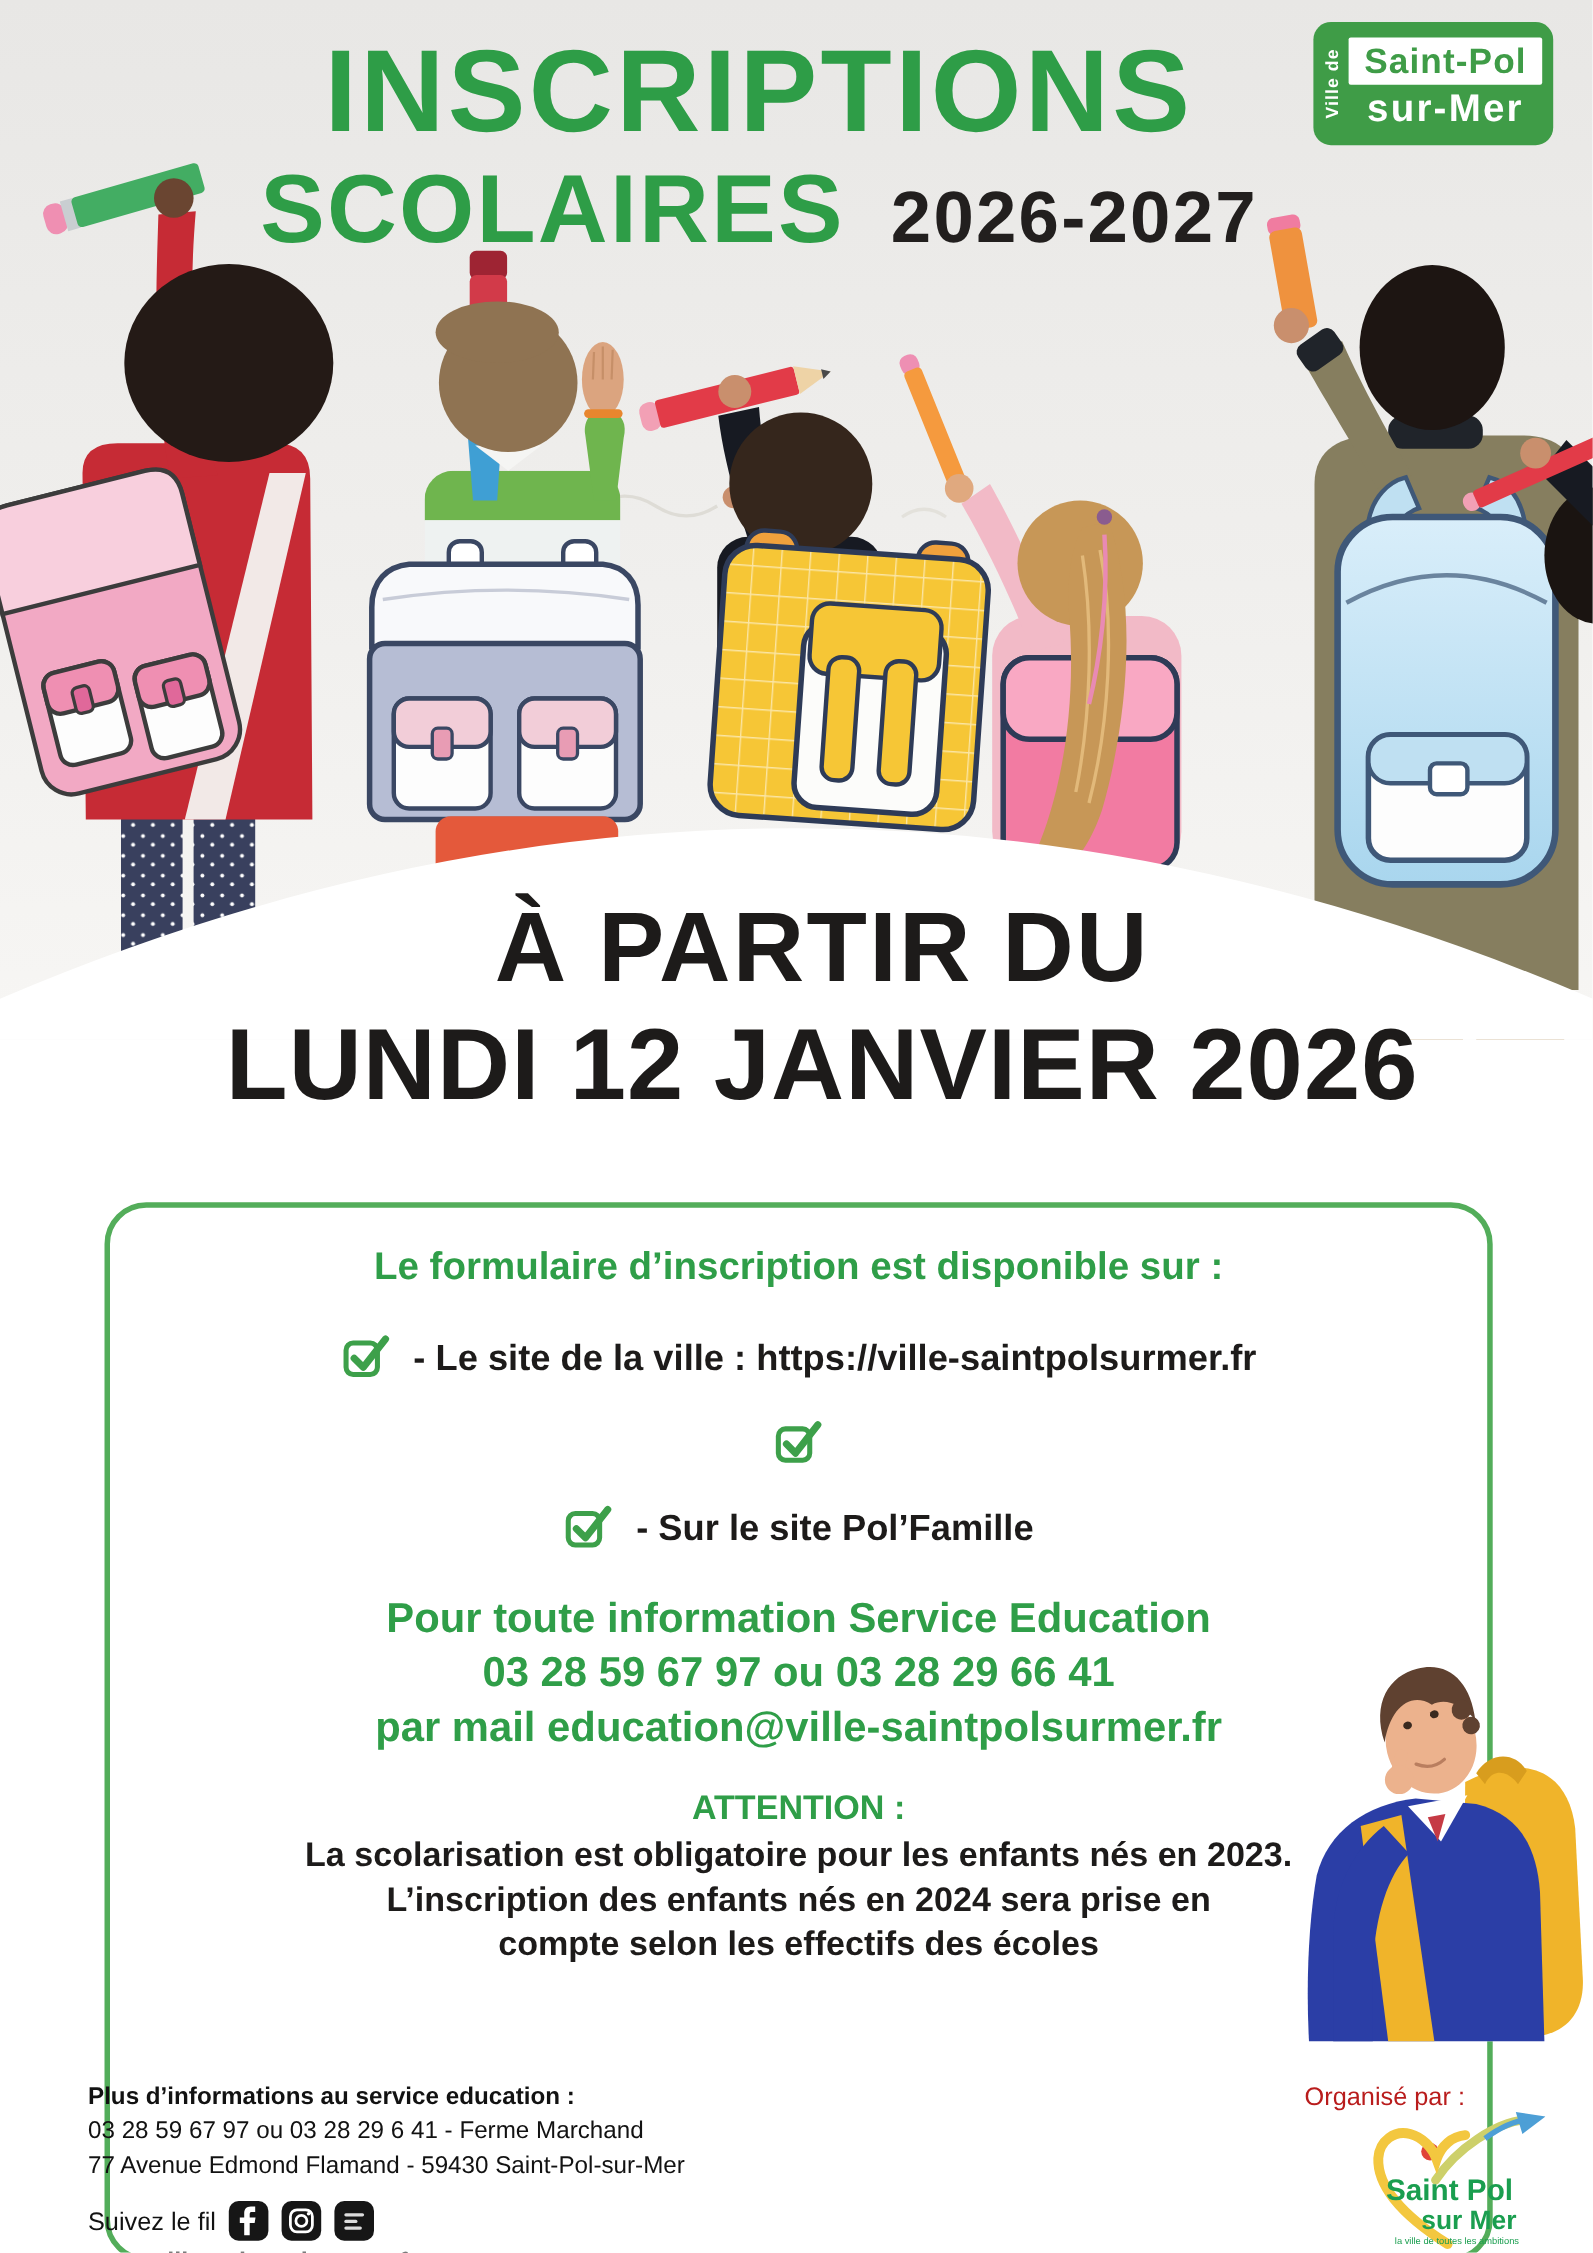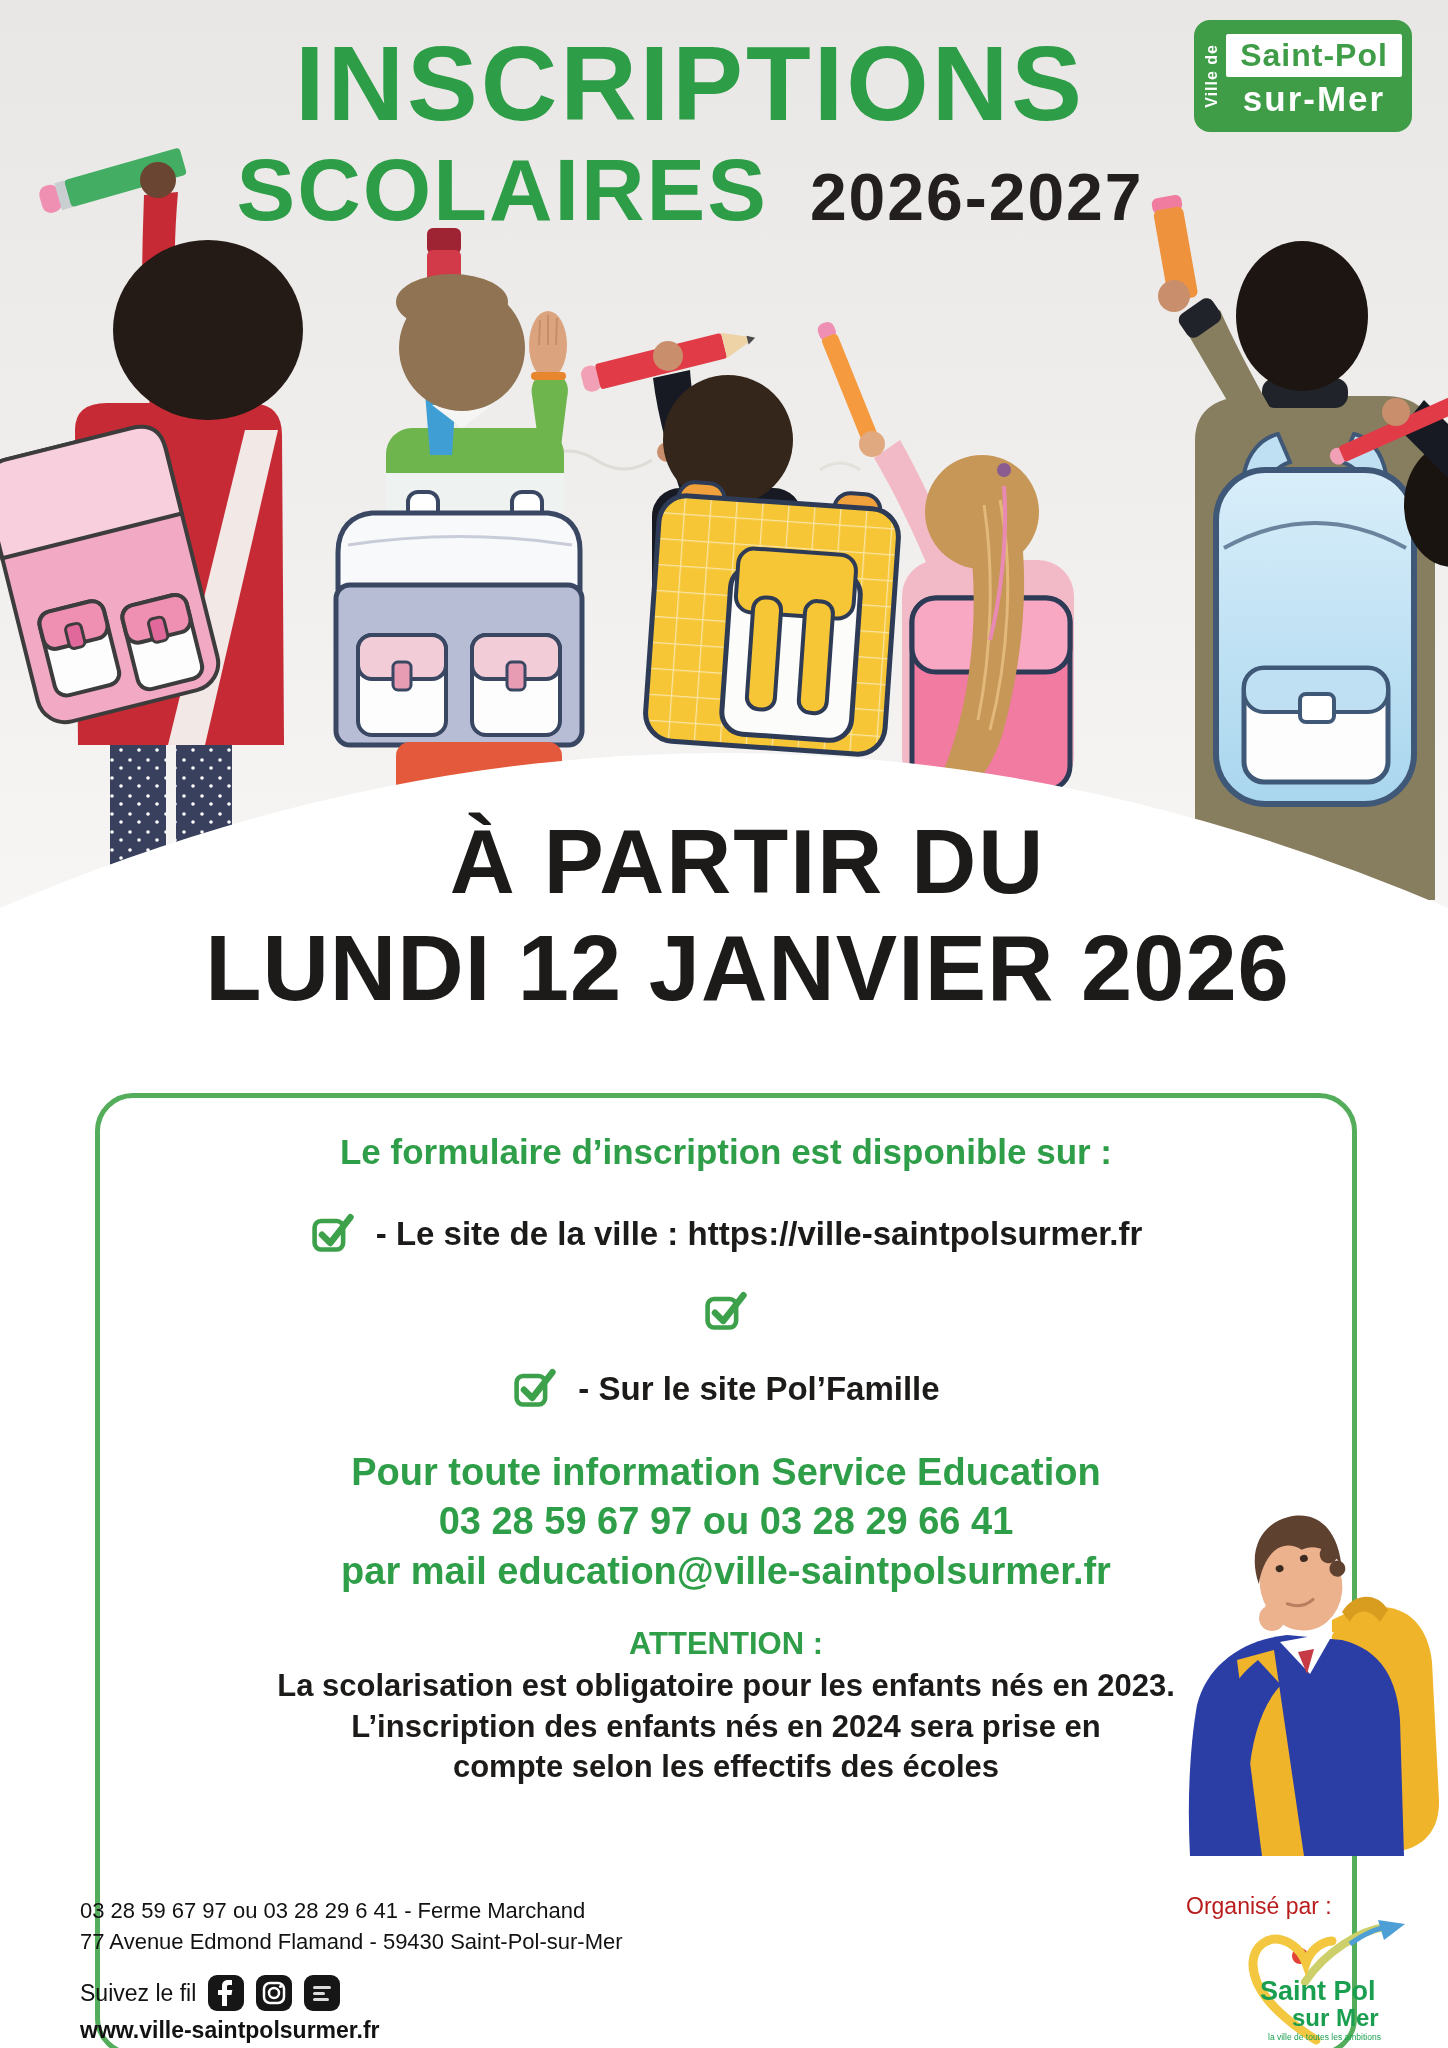--- a/index.html
+++ b/index.html
@@ -320,20 +320,21 @@
       <ellipse cx="101" cy="64" rx="4" ry="3.5" fill="#3a2a20"></ellipse>
       <ellipse cx="127" cy="60" rx="4" ry="3.5" fill="#3a2a20"></ellipse>
       <path d="M100,100 q13,9 26,2" stroke="#b97e5f" stroke-width="3" fill="none" stroke-linecap="round"></path>
     </g>
     <path d="M30,356 L30,260 C30,215 50,180 76,160 L99,185 C80,205 68,240 66,290 L66,356 Z" fill="#2b3ea6"></path>
     <rect x="84" y="90" width="11" height="30" rx="5" transform="rotate(16 90 105)" fill="#ecb28d"></rect>
     <circle cx="90" cy="118" r="13" fill="#ecb28d"></circle>
   </svg>
 
   <div class="footer-left">
+    <div class="fl-heading">Plus d’informations au service education :</div>
     <div class="fl-line">03 28 59 67 97 ou 03 28 29 6 41 - Ferme Marchand</div>
     <div class="fl-line">77 Avenue Edmond Flamand - 59430 Saint-Pol-sur-Mer</div>
     <div class="follow-row">
       <span class="follow-label">Suivez le fil</span>
       <span class="social">
         <svg width="36" height="36" viewBox="0 0 36 36">
           <path d="M20,10 h4 V5 h-4 c-4,0 -6,2.5 -6,6 v4 h-4 v5 h4 v11 h5 V20 h4.5 l0.8,-5 h-5.3 v-3 c0,-1.5 0.6,-2 2,-2 Z" fill="#ffffff"></path>
         </svg>
       </span>
       <span class="social">

